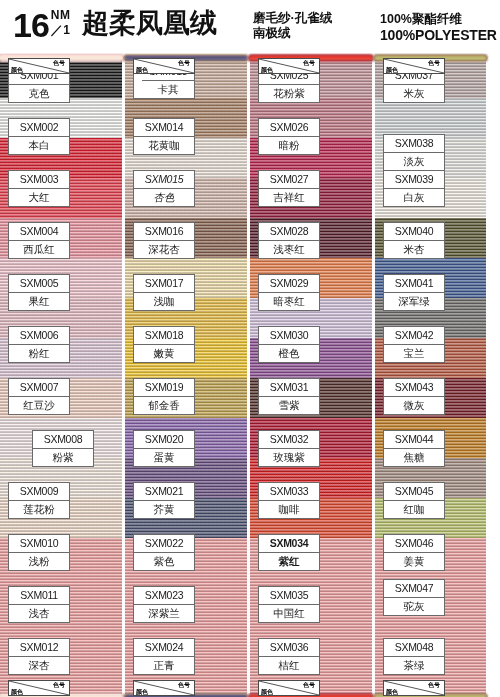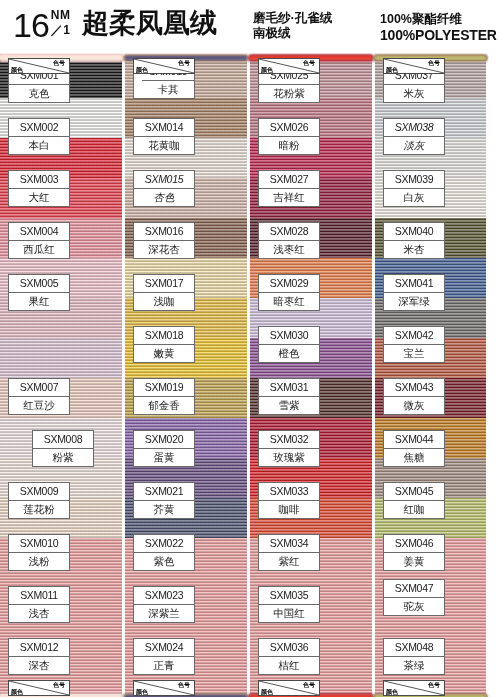--- a/index.html
+++ b/index.html
@@ -14,21 +14,21 @@
   
   .header{
     position:absolute;left:0;top:0;width:500px;height:56px;
     display:flex;align-items:flex-start;
   }
   .hdr-num{
     position:absolute;left:13px;top:8px;
     display:flex;align-items:flex-start;
   }
   .hdr-16{
-    font-size:34px;font-weight:normal;line-height:34px;letter-spacing:-1px;
+    font-size:34px;font-weight:bold;line-height:34px;letter-spacing:-1px;
     color:#111;font-family:"Liberation Sans",sans-serif;
   }
   .hdr-nm{
     margin-left:2px;margin-top:1px;
     font-size:12px;font-weight:bold;line-height:12px;color:#111;
     display:flex;flex-direction:column;
   }
   .hdr-nm .n1{letter-spacing:.5px;}
   .hdr-nm .n2{letter-spacing:.5px;margin-top:3px;}
   .hdr-name{
@@ -184,20 +184,24 @@
         <div class="band" style="top: 214px; height: 40px; background: rgb(247, 154, 164);">
           <div class="band-inner"></div>
         </div>
         <div class="lbl" style="top: 216px;">
           <span class="code">SXM005</span>
           <span class="cname">果红</span>
         </div>
         <div class="band" style="top: 266px; height: 40px; background: rgb(251, 205, 214);">
           <div class="band-inner"></div>
         </div>
+        <div class="lbl" style="top: 268px;">
+          <span class="code">SXM006</span>
+          <span class="cname">粉红</span>
+        </div>
         <div class="band" style="top: 318px; height: 40px; background: rgb(242, 196, 205);">
           <div class="band-inner"></div>
         </div>
         <div class="lbl" style="top: 320px;">
           <span class="code">SXM007</span>
           <span class="cname">红豆沙</span>
         </div>
         <div class="band" style="top: 370px; height: 40px; background: rgb(232, 208, 224);">
           <div class="band-inner"></div>
         </div>
@@ -412,21 +416,21 @@
         <div class="band" style="top: 422px; height: 40px; background: rgb(85, 48, 43);">
           <div class="band-inner"></div>
         </div>
         <div class="lbl" style="top: 424px;">
           <span class="code">SXM033</span>
           <span class="cname">咖啡</span>
         </div>
         <div class="band" style="top: 474px; height: 40px; background: rgb(188, 20, 51);">
           <div class="band-inner"></div>
         </div>
-        <div class="lbl" style="top: 476px;">
+        <div class="lbl" style="top: 476px; font-weight: bold;">
           <span class="code">SXM034</span>
           <span class="cname">紫红</span>
         </div>
         <div class="band" style="top: 526px; height: 40px; background: rgb(229, 31, 37);">
           <div class="band-inner"></div>
         </div>
         <div class="lbl" style="top: 528px;">
           <span class="code">SXM035</span>
           <span class="cname">中国红</span>
         </div>
@@ -458,21 +462,21 @@
         <div class="band" style="top: 6px; height: 40px; background: rgb(194, 176, 174);">
           <div class="band-inner"></div>
         </div>
         <div class="lbl" style="top: 8px;">
           <span class="code">SXM037</span>
           <span class="cname">米灰</span>
         </div>
         <div class="band" style="top: 58px; height: 40px; background: rgb(218, 222, 224);">
           <div class="band-inner"></div>
         </div>
-        <div class="lbl" style="top: 60px; font-style: italic;">
+        <div class="lbl" style="top: 76px;">
           <span class="code">SXM038</span>
           <span class="cname">淡灰</span>
         </div>
         <div class="band" style="top: 110px; height: 40px; background: rgb(240, 239, 234);">
           <div class="band-inner"></div>
         </div>
         <div class="lbl" style="top: 112px;">
           <span class="code">SXM039</span>
           <span class="cname">白灰</span>
         </div>

